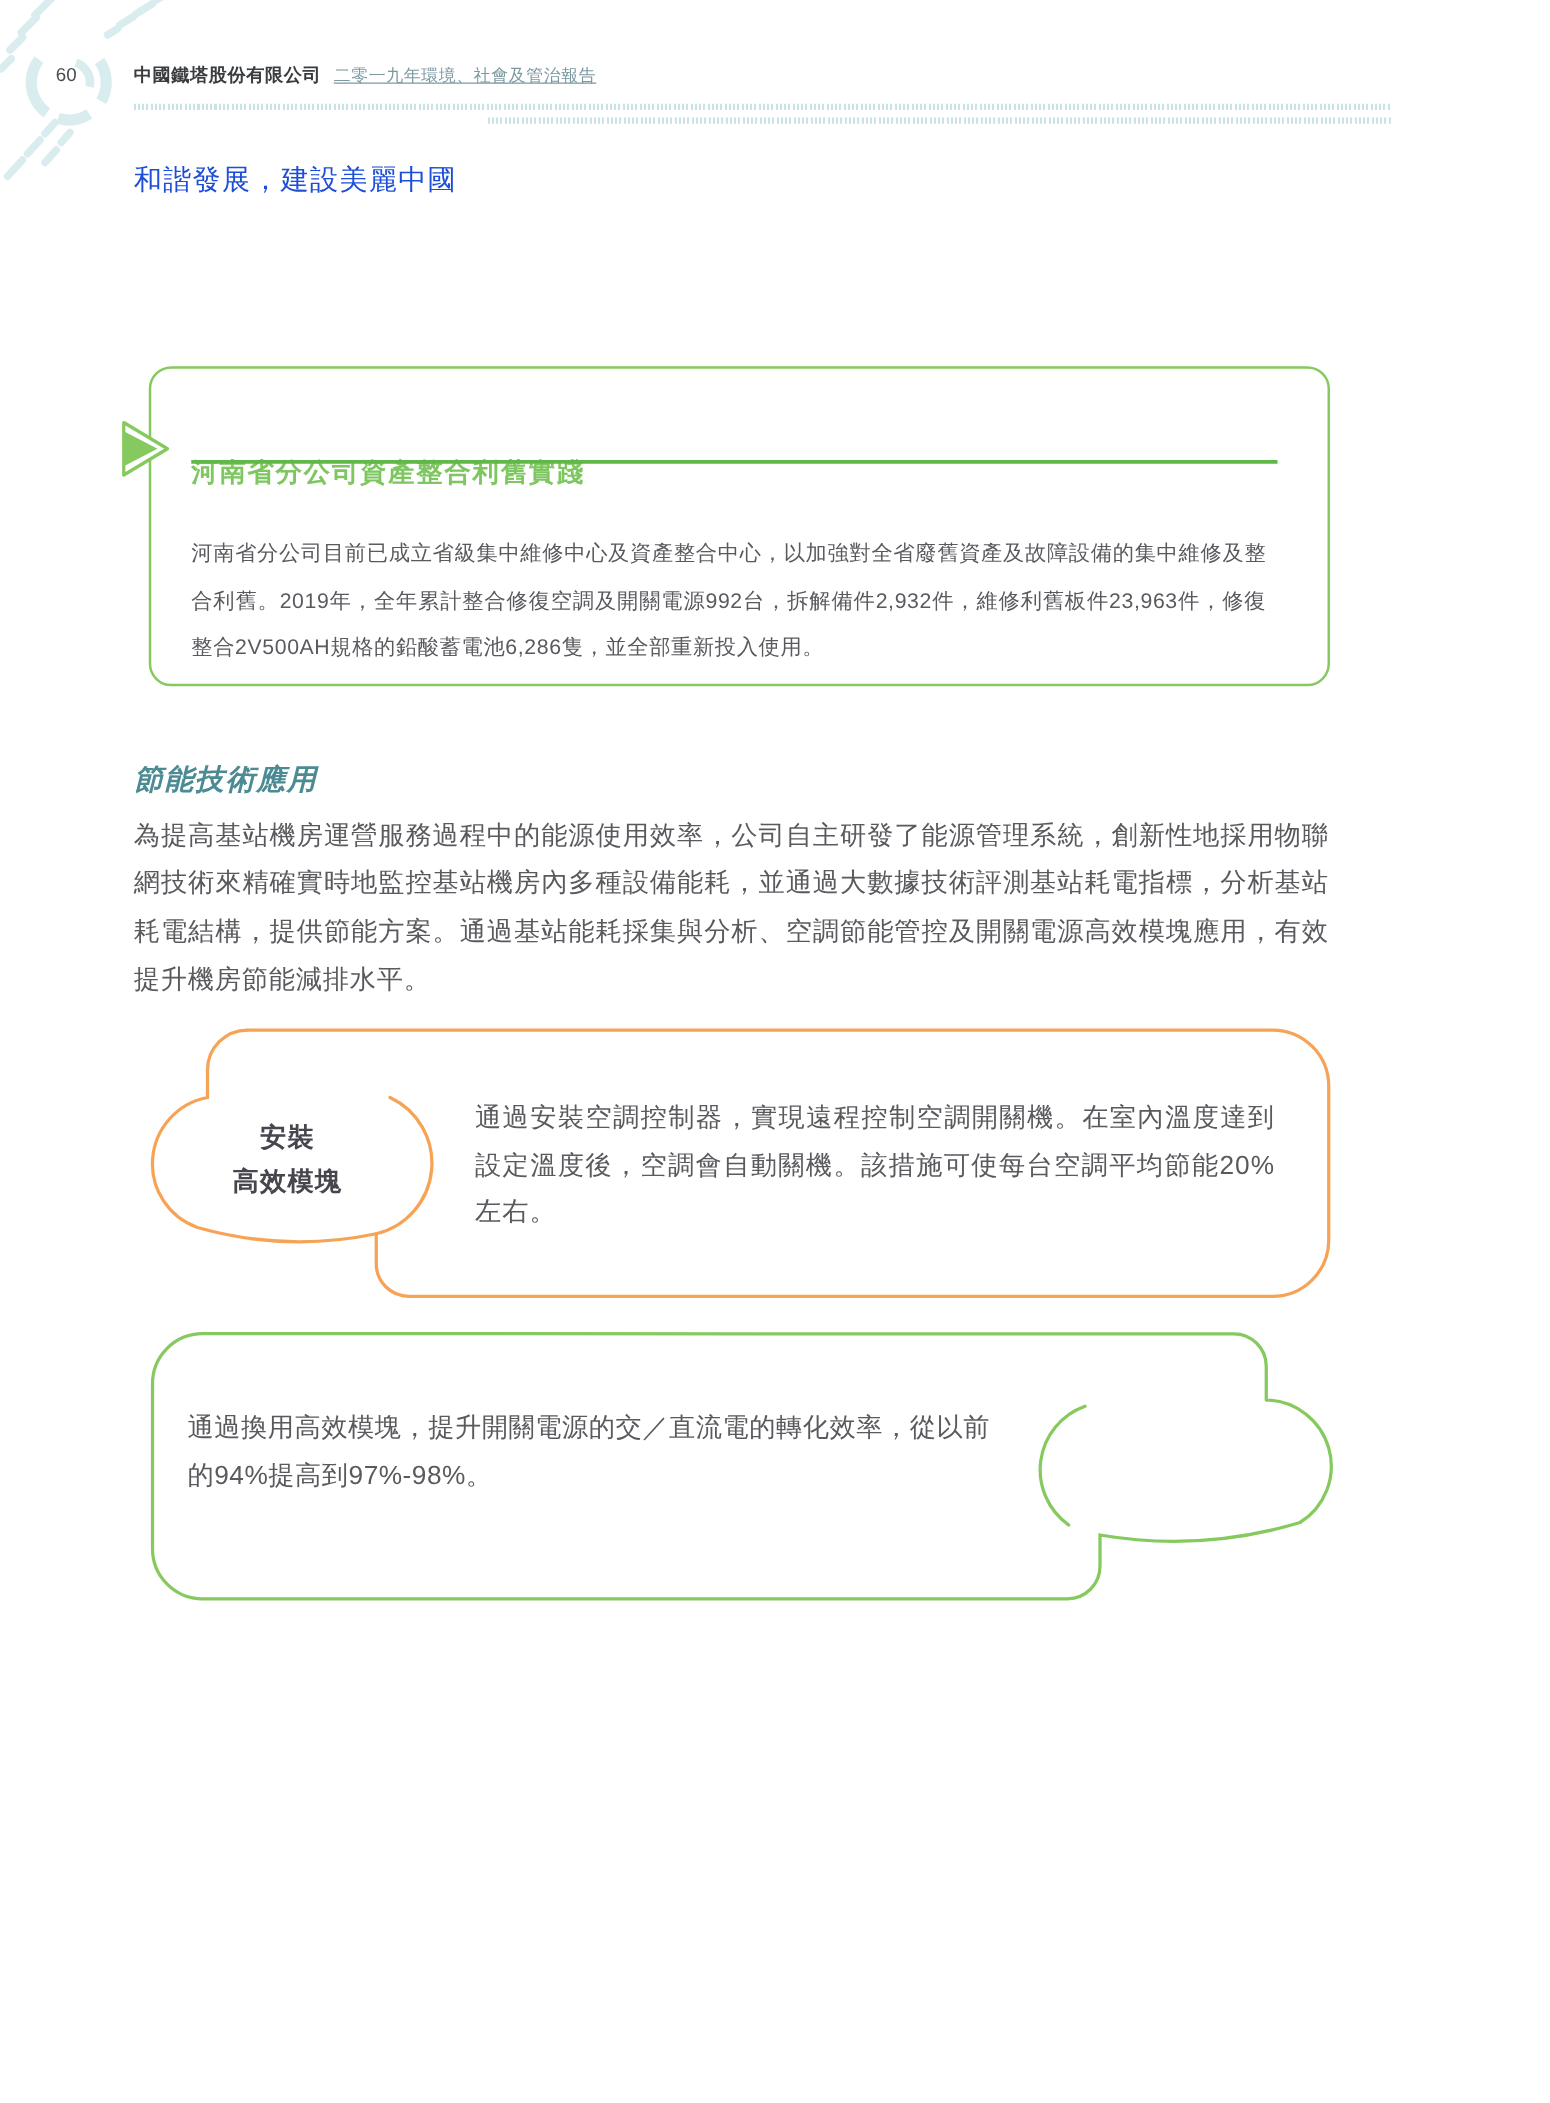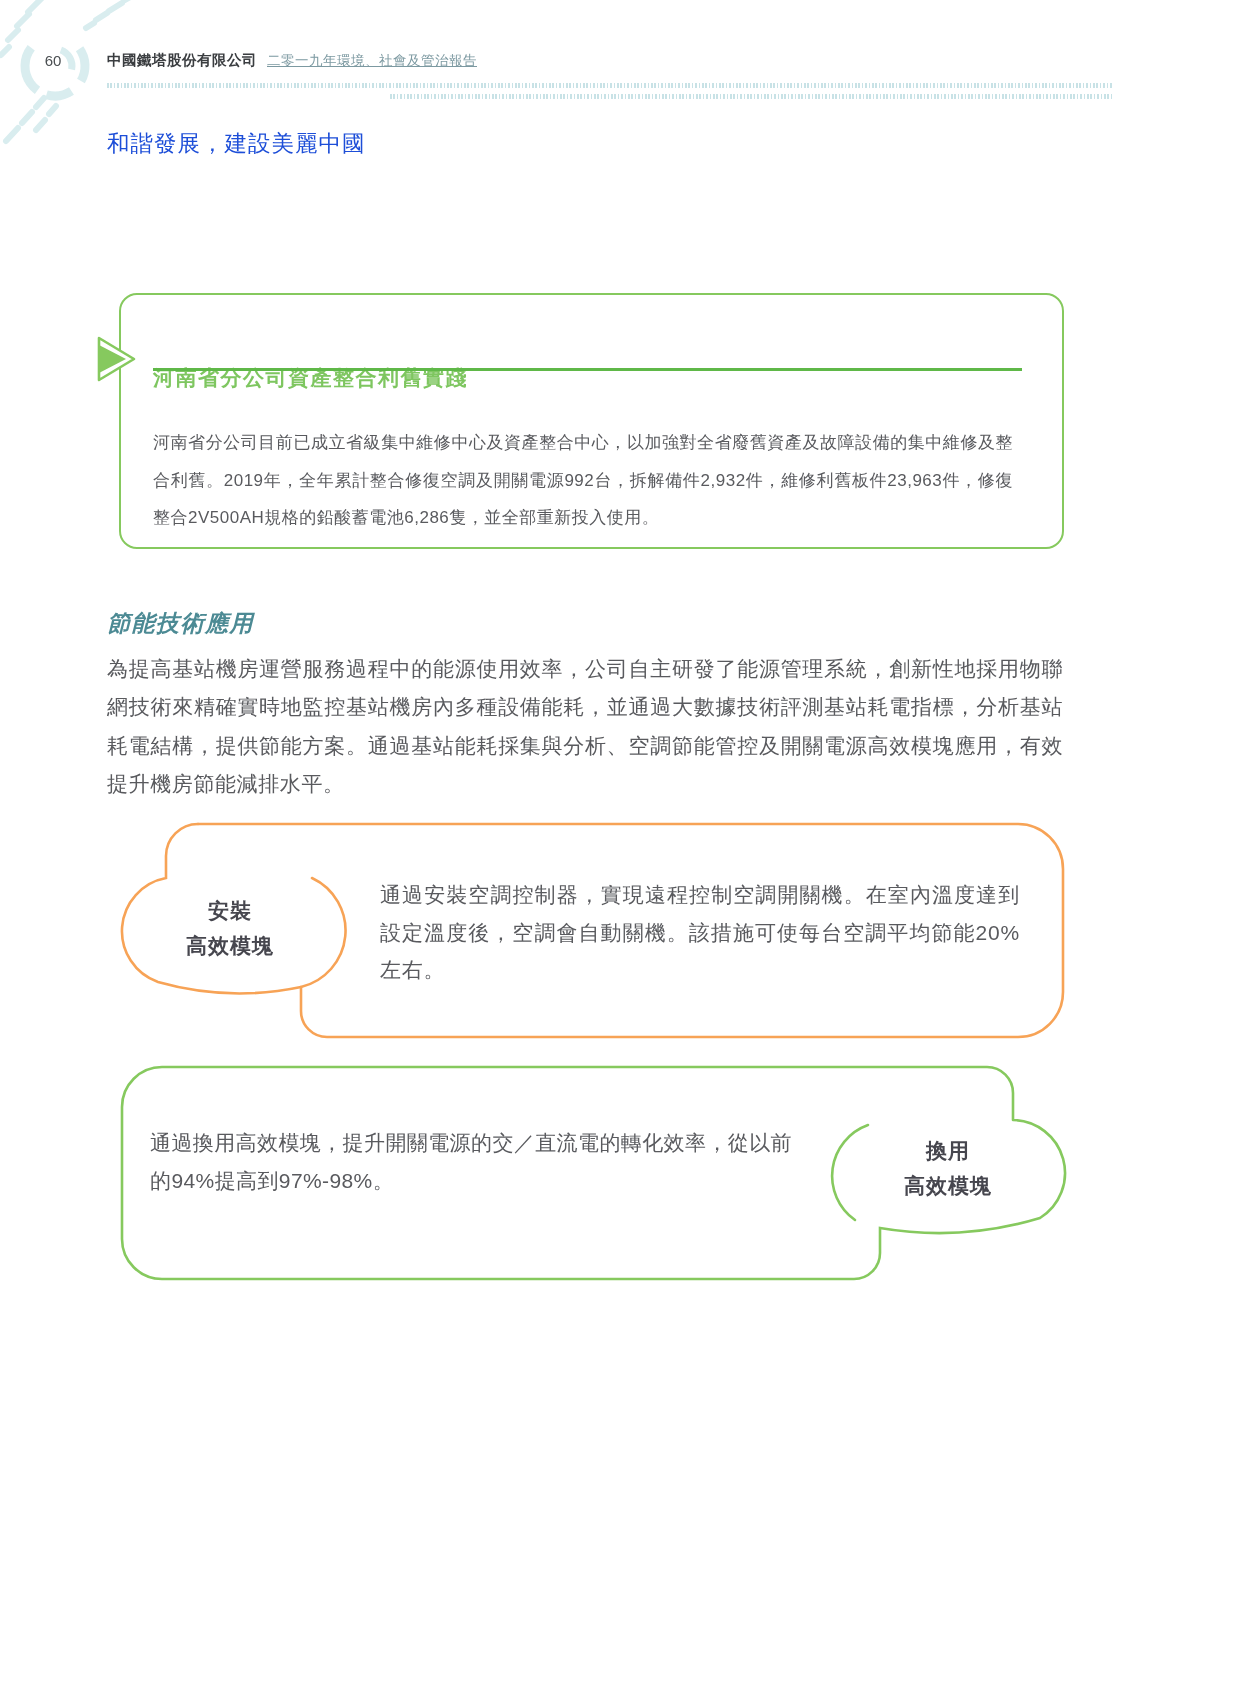--- a/index.html
+++ b/index.html
@@ -99,19 +99,15 @@
   <div class="abs" id="bubble1-text">通過安裝空調控制器，實現遠程控制空調開關機。在室內溫度達到設定溫度後，空調會自動關機。該措施可使每台空調平均節能20%左右。</div>
 
   <svg class="abs" style="left:105px;top:1060px" width="965" height="228" viewBox="0 0 965 228">
     <g fill="none" stroke-width="2.6" stroke-linecap="round">
       <path d="M 908,60 A 53,53 0 0 1 935,158 A 350,350 0 0 1 775,168 V 193
                A 26,26 0 0 1 749,219 H 57 A 40,40 0 0 1 17,179 V 47 A 40,40 0 0 1 57,7
                H 882 A 26,26 0 0 1 908,33 V 60" stroke="#86C95E"></path>
       <path d="M 763,65 A 54,54 0 0 0 750,160" stroke="#86C95E"></path>
     </g>
   </svg>
-  <div class="abs bubble-label" id="bubble2-label">
-    <div>換用</div>
-    <div>高效模塊</div>
-  </div>
   <div class="abs" id="bubble2-text">通過換用高效模塊，提升開關電源的交／直流電的轉化效率，從以前的94%提高到97%-98%。</div>
 
 </div>
 
 </body></html>

